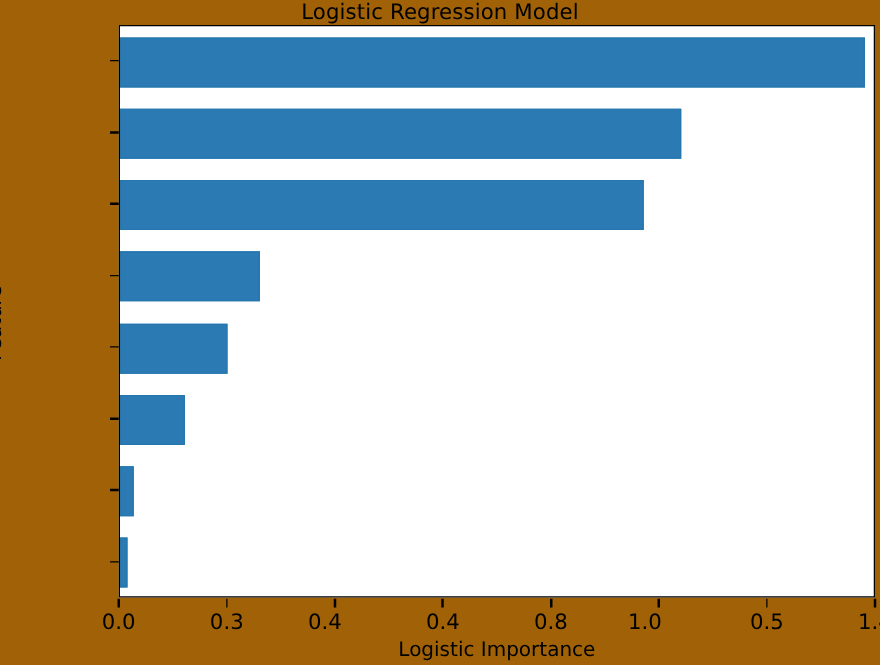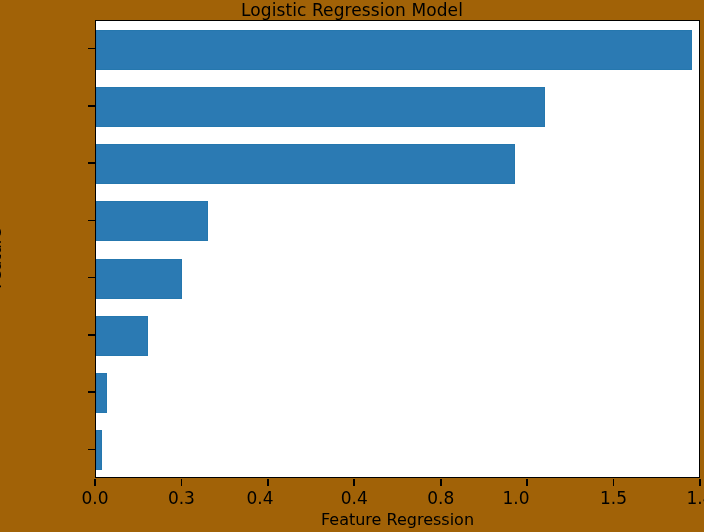--- a/index.html
+++ b/index.html
@@ -138,21 +138,21 @@
         </div>
         <div class="bar-row" style="top: 352.087px; height: 40.075px;">
           <div class="bar" style="width: 10.8036px; background: rgb(43, 122, 179);"></div>
         </div>
         <div class="bar-row" style="top: 409.337px; height: 40.075px;">
           <div class="bar" style="width: 6.48214px; background: rgb(43, 122, 179);"></div>
         </div>
       </div>
   </div>
 
-  <div id="xlabel">Feature Regression</div>
+  <div id="xlabel">Logistic Importance</div>
 
   <div id="axis-decorations">
       <div class="ytick-mark" style="top: 47.825px;"></div>
       <div class="ytick-mark" style="top: 105.075px;"></div>
       <div class="ytick-mark" style="top: 162.325px;"></div>
       <div class="ytick-mark" style="top: 219.575px;"></div>
       <div class="ytick-mark" style="top: 276.825px;"></div>
       <div class="ytick-mark" style="top: 334.075px;"></div>
       <div class="ytick-mark" style="top: 391.325px;"></div>
       <div class="ytick-mark" style="top: 448.575px;"></div>
@@ -162,18 +162,18 @@
       <div class="xtick-label" style="left: 181.429px;">0.3</div>
       <div class="xtick-mark" style="left: 267.057px;"></div>
       <div class="xtick-label" style="left: 260px;">0.4</div>
       <div class="xtick-mark" style="left: 353.486px;"></div>
       <div class="xtick-label" style="left: 354.286px;">0.4</div>
       <div class="xtick-mark" style="left: 439.914px;"></div>
       <div class="xtick-label" style="left: 440.714px;">0.8</div>
       <div class="xtick-mark" style="left: 526.343px;"></div>
       <div class="xtick-label" style="left: 516px;">1.0</div>
       <div class="xtick-mark" style="left: 612.771px;"></div>
-      <div class="xtick-label" style="left: 613.571px;">1.5</div>
+      <div class="xtick-label" style="left: 613.571px;">0.5</div>
       <div class="xtick-mark" style="left: 699.2px;"></div>
       <div class="xtick-label" style="left: 700px;">1.4</div>
     </div>
 
 </div>
 
 </body></html>

